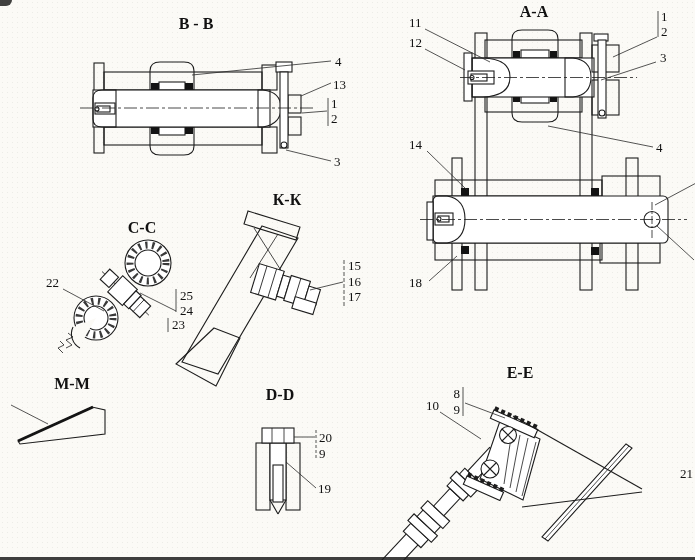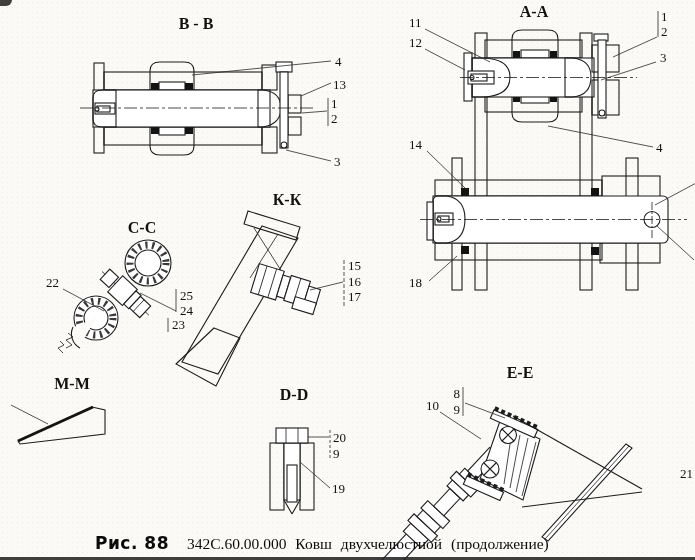--- a/index.html
+++ b/index.html
@@ -340,21 +340,21 @@
       </defs>
       <text class="vt" x="64" y="17" text-anchor="middle">М-М</text>
       <g>
         <polygon points="10,69 84,35 97,38 97,62 12,72" fill="url(#mm-ha)" class="ln"></polygon>
         <line x1="10" y1="69" x2="85" y2="35" stroke="#141414" stroke-width="3"></line>
         <path class="ld" d="M3,33 L40,52"></path>
       </g>
     </svg>
   </div>
 
-  <div class="view" style="left:250px;top:380px;">
+  <div class="view" style="left:236px;top:380px;">
     <svg width="115" height="145" viewBox="0 0 115 145">
       <defs>
         <pattern id="dd-ha" width="5.5" height="5.5" patternUnits="userSpaceOnUse" patternTransform="rotate(45)">
           <rect width="5.5" height="5.5" fill="#fff"></rect>
             <line x1="0" y1="0" x2="0" y2="5.5" stroke="#333" stroke-width=".9"></line>
         </pattern>
       </defs>
       <text class="vt" x="44" y="20" text-anchor="middle">D-D</text>
       <g>
         <rect x="20" y="63" width="14" height="67" fill="url(#dd-ha)" class="ln"></rect>
@@ -372,19 +372,15 @@
         <path class="ld" d="M58,57 L79,57"></path>
         <path class="ld" d="M80,50 L80,80" stroke-dasharray="3 2"></path>
         <text class="cl" x="83" y="62">20</text>
         <text class="cl" x="83" y="78">9</text>
         <path class="ld" d="M50,82 L80,108"></path>
         <text class="cl" x="82" y="113">19</text>
       </g>
     </svg>
   </div>
 
-  <div class="cap">
-    <span class="fig">Рис. 88</span>
-    <span class="txt">342С.60.00.000 Ковш двухчелюстной (продолжение)</span>
-  </div>
 
   <div class="edge-bottom"></div>
 </div>
 
 </body></html>

